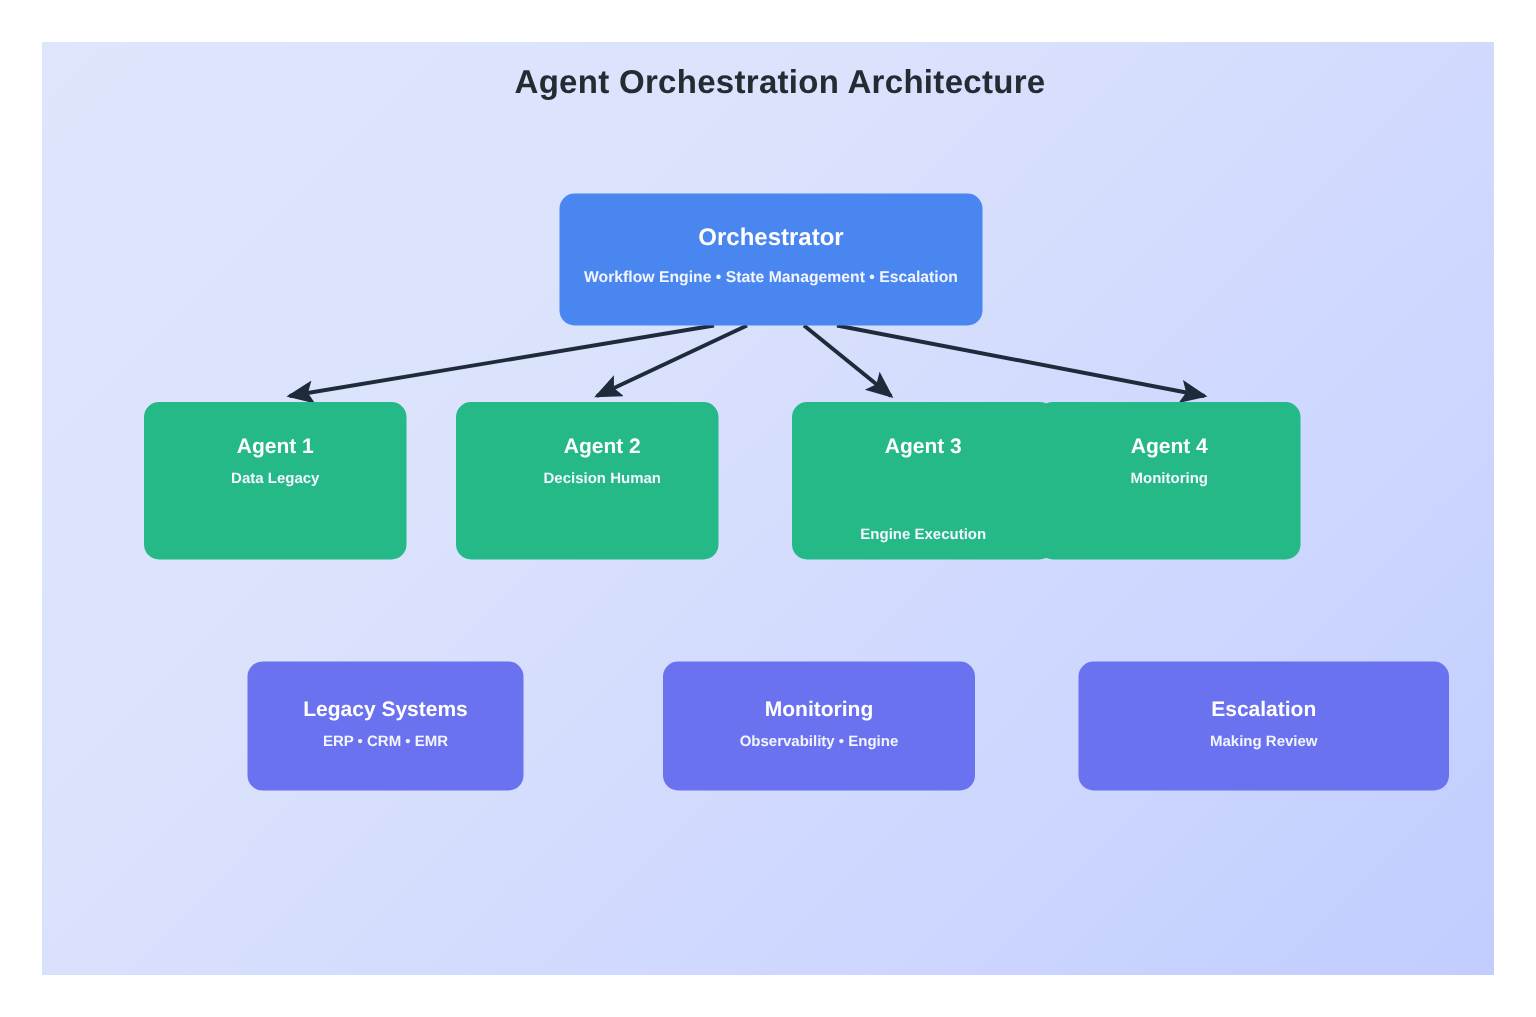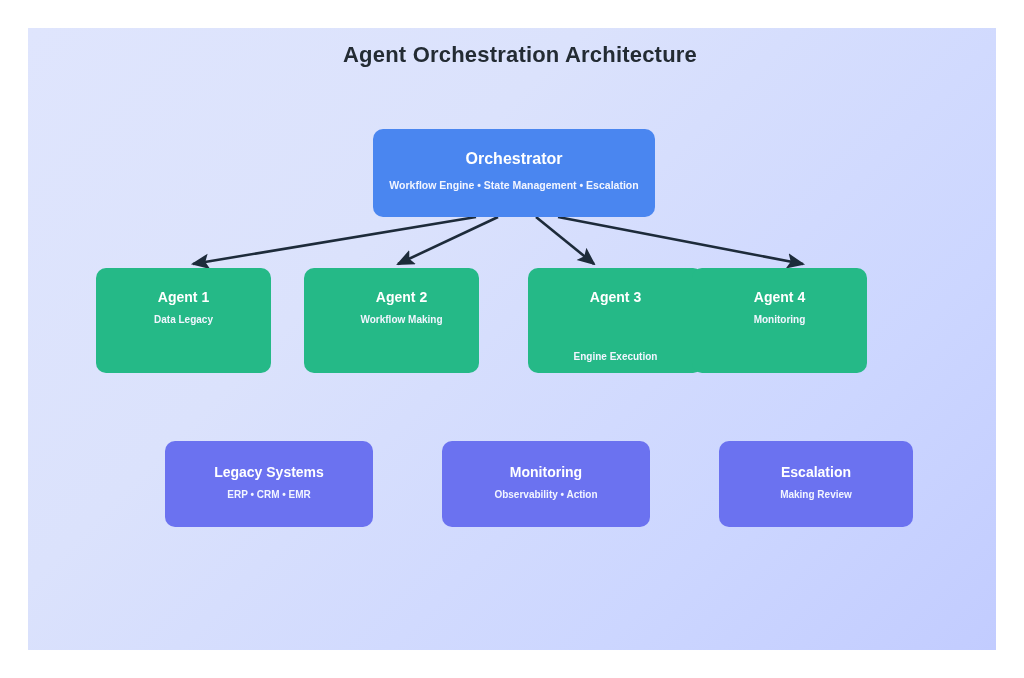--- a/index.html
+++ b/index.html
@@ -99,23 +99,23 @@
   #node-agent-3 { left: 500px; gap: 37px; }
   #node-agent-4 { left: 664px; }
 
   
   .support {
     top: 413px;
     height: 86px;
     background: #6b72f0;
     padding-top: 24px;
   }
-  #node-legacy     { left: 137px; width: 208px; }
+  #node-legacy     { left: 137px; width: 184px; }
   #node-monitoring { left: 414px; width: 208px; }
-  #node-escalation { left: 691px; width: 194px; }
+  #node-escalation { left: 691px; width: 247px; }
 </style>
 </head>
 <body>
 
 <div id="canvas">
 
   <div id="diagram-title">Agent Orchestration Architecture</div>
 
   <svg id="arrow-layer" viewBox="0 0 968 622" width="968" height="622">
     <defs>
@@ -136,41 +136,41 @@
     <div class="node-sub">Workflow Engine • State Management • Escalation</div>
   </div>
 
   <div class="node agent" id="node-agent-1">
     <div class="node-title">Agent 1</div>
     <div class="node-sub">Data Legacy</div>
   </div>
 
   <div class="node agent" id="node-agent-2">
     <div class="node-title">Agent 2</div>
-    <div class="node-sub">Workflow Making</div>
+    <div class="node-sub">Decision Human</div>
   </div>
 
   <div class="node agent" id="node-agent-3">
     <div class="node-title">Agent 3</div>
     <div class="node-sub">Engine Execution</div>
   </div>
 
   <div class="node agent" id="node-agent-4">
     <div class="node-title">Agent 4</div>
     <div class="node-sub">Monitoring</div>
   </div>
 
   <div class="node support" id="node-legacy">
     <div class="node-title">Legacy Systems</div>
     <div class="node-sub">ERP • CRM • EMR</div>
   </div>
 
   <div class="node support" id="node-monitoring">
     <div class="node-title">Monitoring</div>
-    <div class="node-sub">Observability • Action</div>
+    <div class="node-sub">Observability • Engine</div>
   </div>
 
   <div class="node support" id="node-escalation">
     <div class="node-title">Escalation</div>
     <div class="node-sub">Making Review</div>
   </div>
 
 </div>
 
 </body></html>

